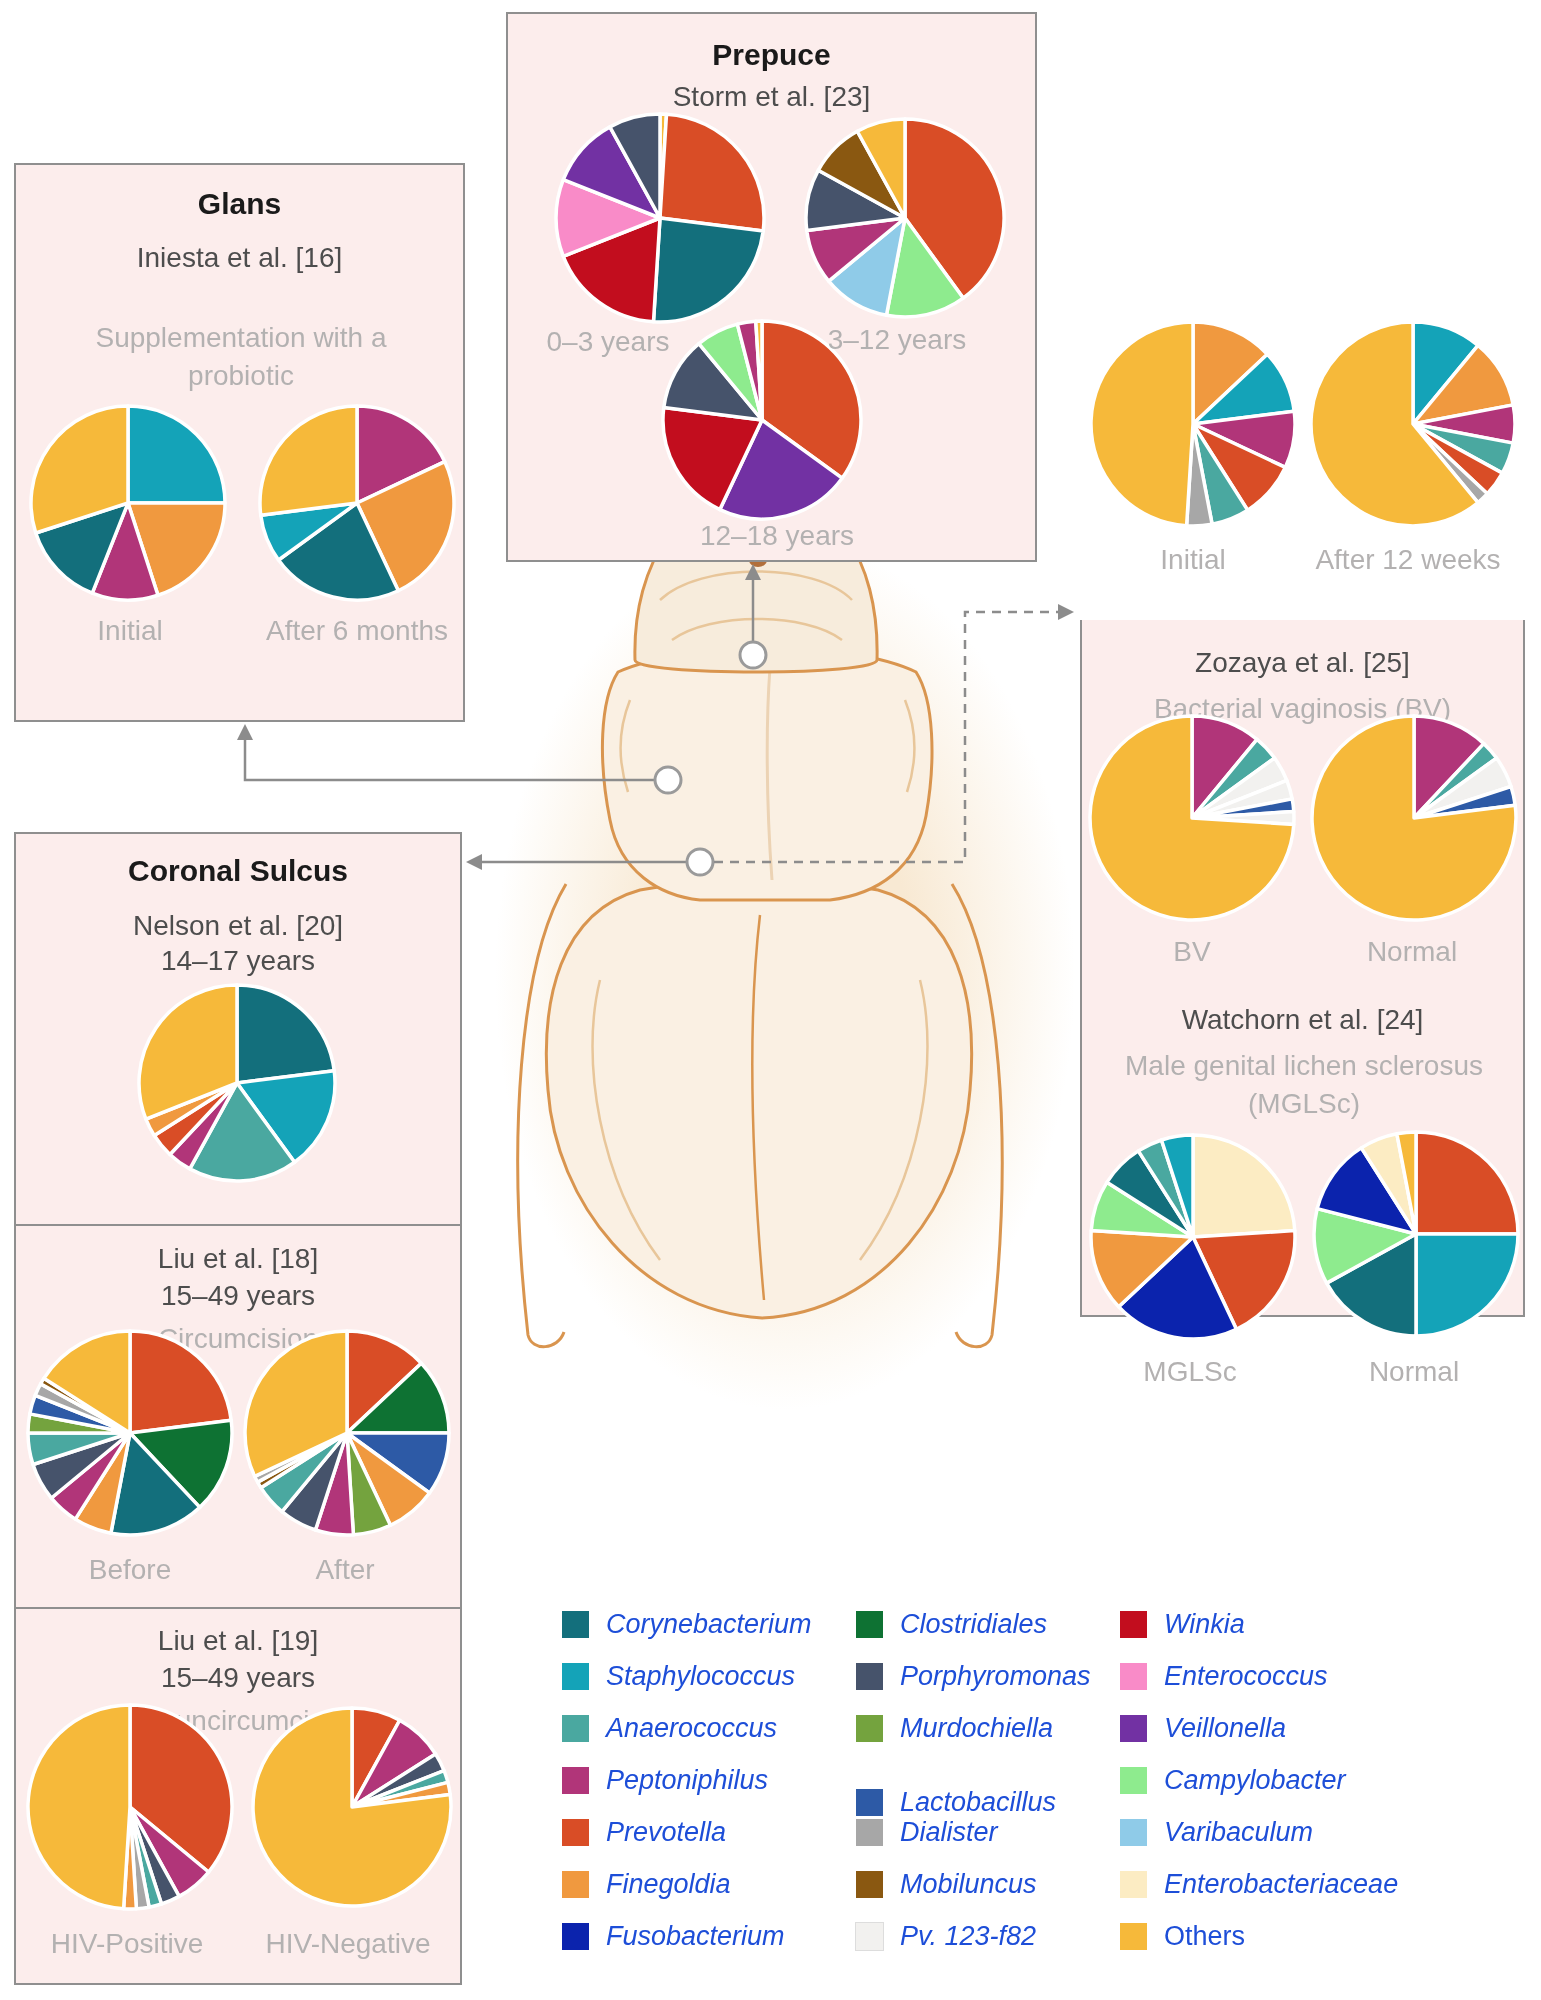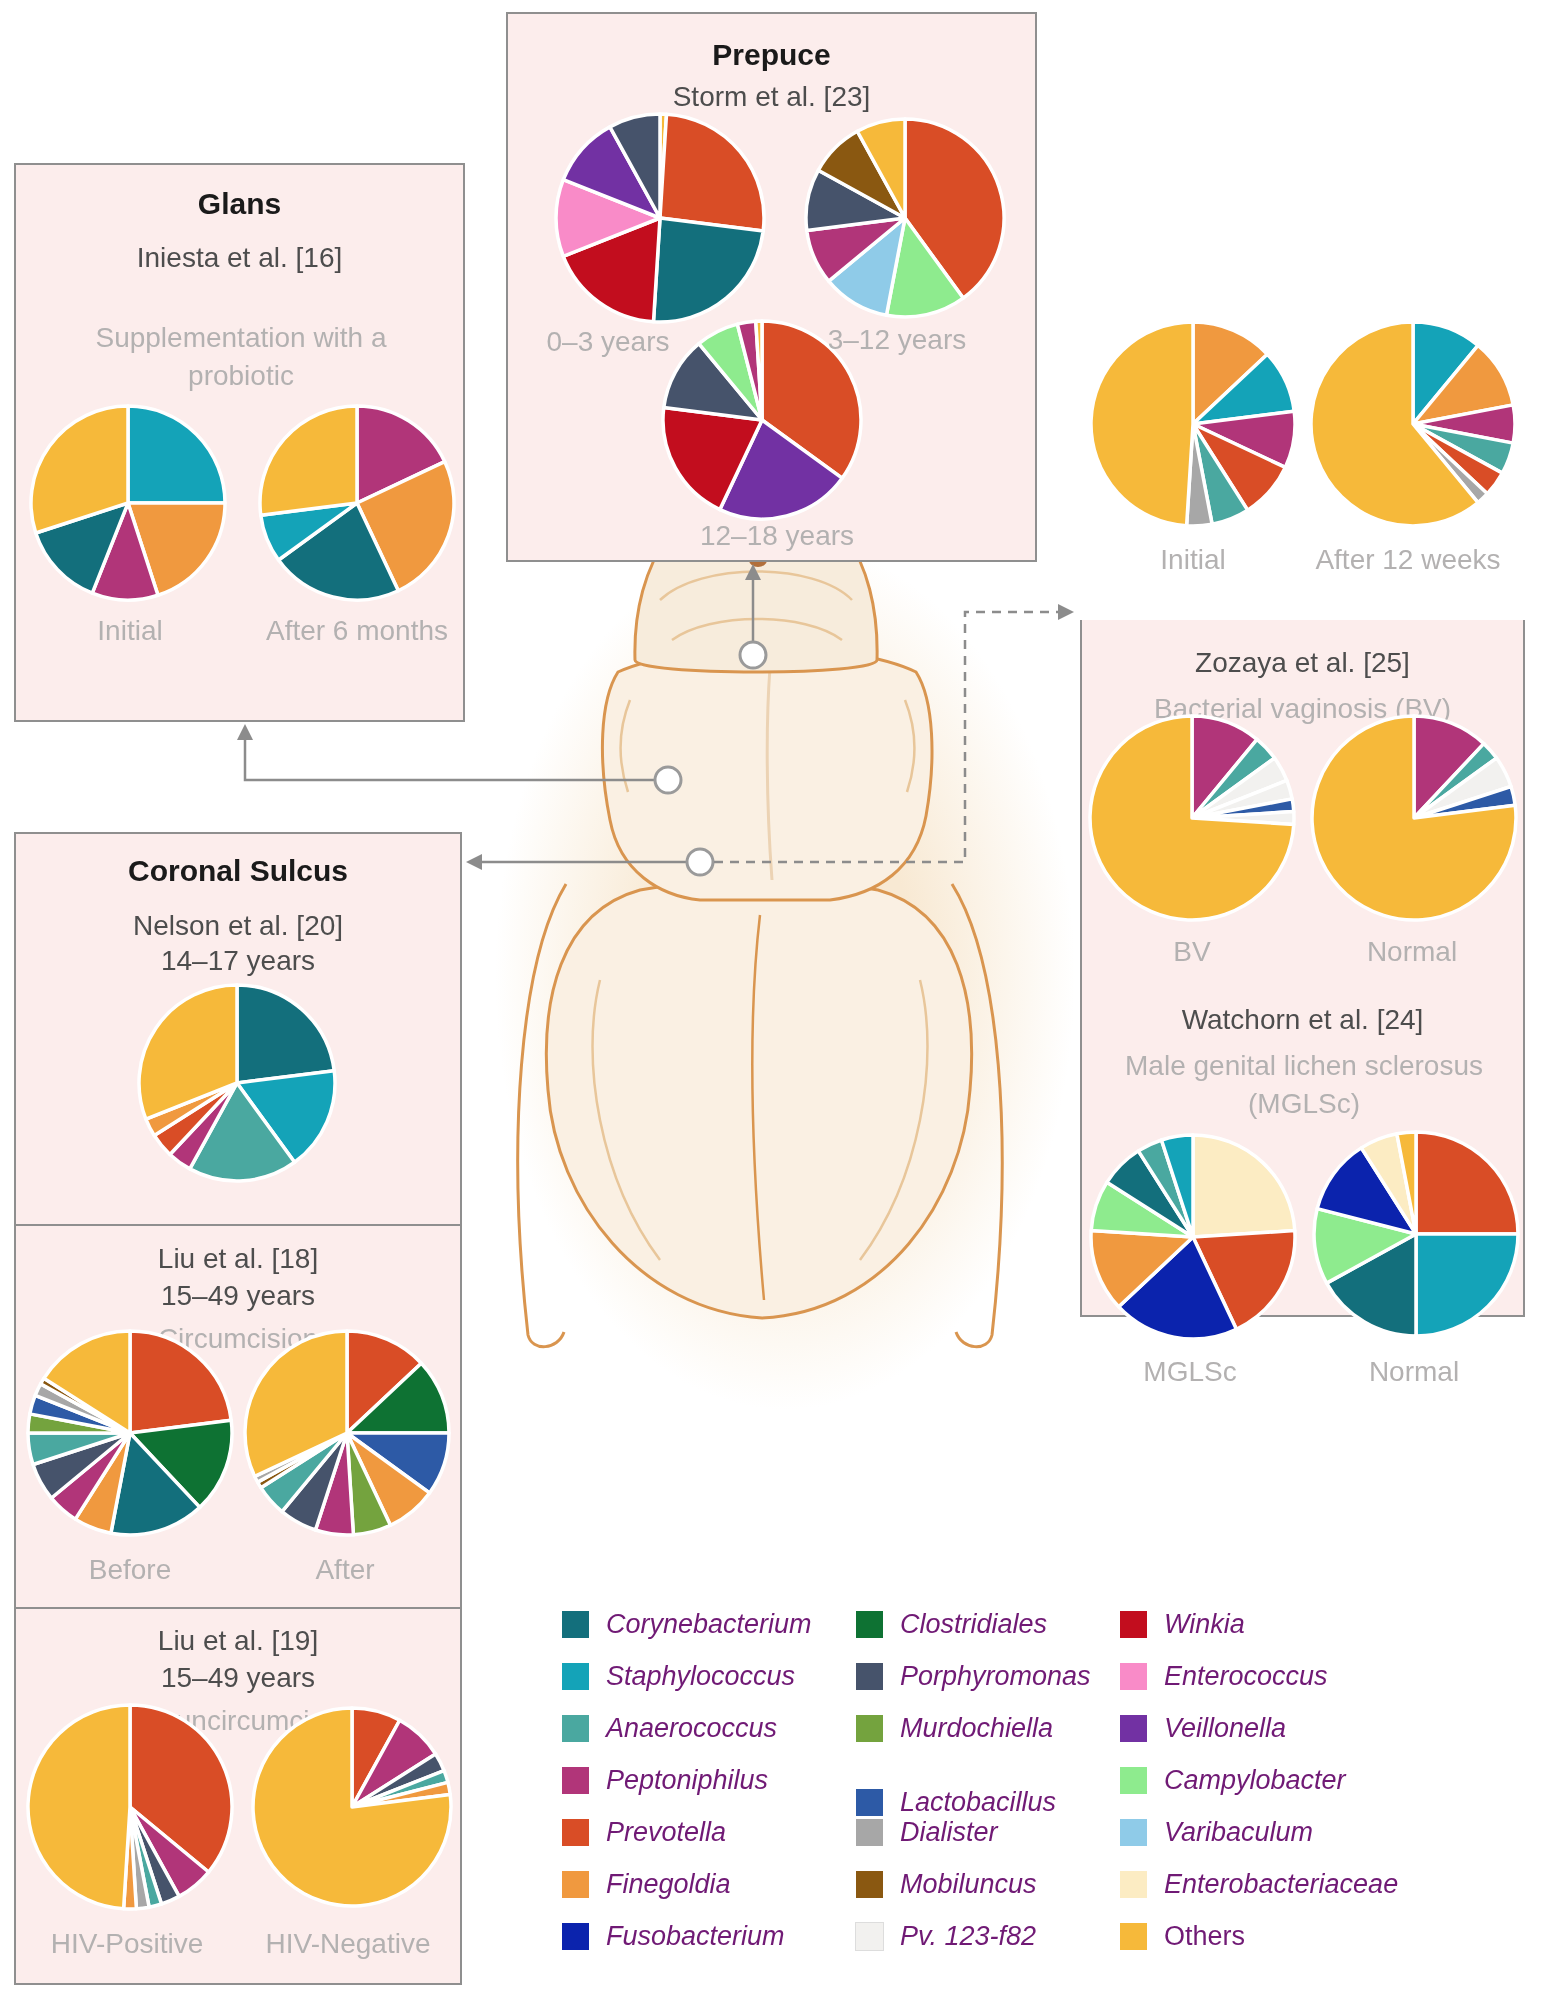--- a/index.html
+++ b/index.html
@@ -10,21 +10,21 @@
   .panel{position:absolute;background:var(--panel-bg);border:2px solid var(--panel-border);box-sizing:border-box;}
   .noTopBorder{border-top:none;}
   .ptitle{position:absolute;width:100%;text-align:center;font-size:30px;font-weight:bold;color:var(--title);}
   .study{position:absolute;width:100%;text-align:center;font-size:28px;color:var(--study);line-height:37px;}
   .cond{position:absolute;width:100%;text-align:center;font-size:28px;color:var(--muted);line-height:38px;}
   .caption{position:absolute;text-align:center;font-size:28px;color:var(--muted);}
   .pie{position:absolute;}
   .divider{position:absolute;left:0;width:100%;height:2px;background:var(--panel-border);}
   .legend-item{position:absolute;display:flex;align-items:center;gap:17px;height:32px;}
   .swatch{display:inline-block;width:27px;height:27px;flex:none;}
-  .legend-label{font-size:27px;font-style:italic;color:#701a75;white-space:nowrap;}
+  .legend-label{font-size:27px;font-style:italic;color:#1d4ed8;white-space:nowrap;}
   .legend-label.roman{font-style:normal;}
   svg.overlay{position:absolute;left:0;top:0;pointer-events:none;}
   .connector{stroke:var(--connector);stroke-width:2.5;fill:none;}
   .connector.dashed{stroke-dasharray:9 7;}
   .arrowhead{fill:var(--connector);stroke:none;}
   .marker{fill:#fff;stroke:#9a9a9a;stroke-width:3;}
 </style>
 </head>
 <body>
 

